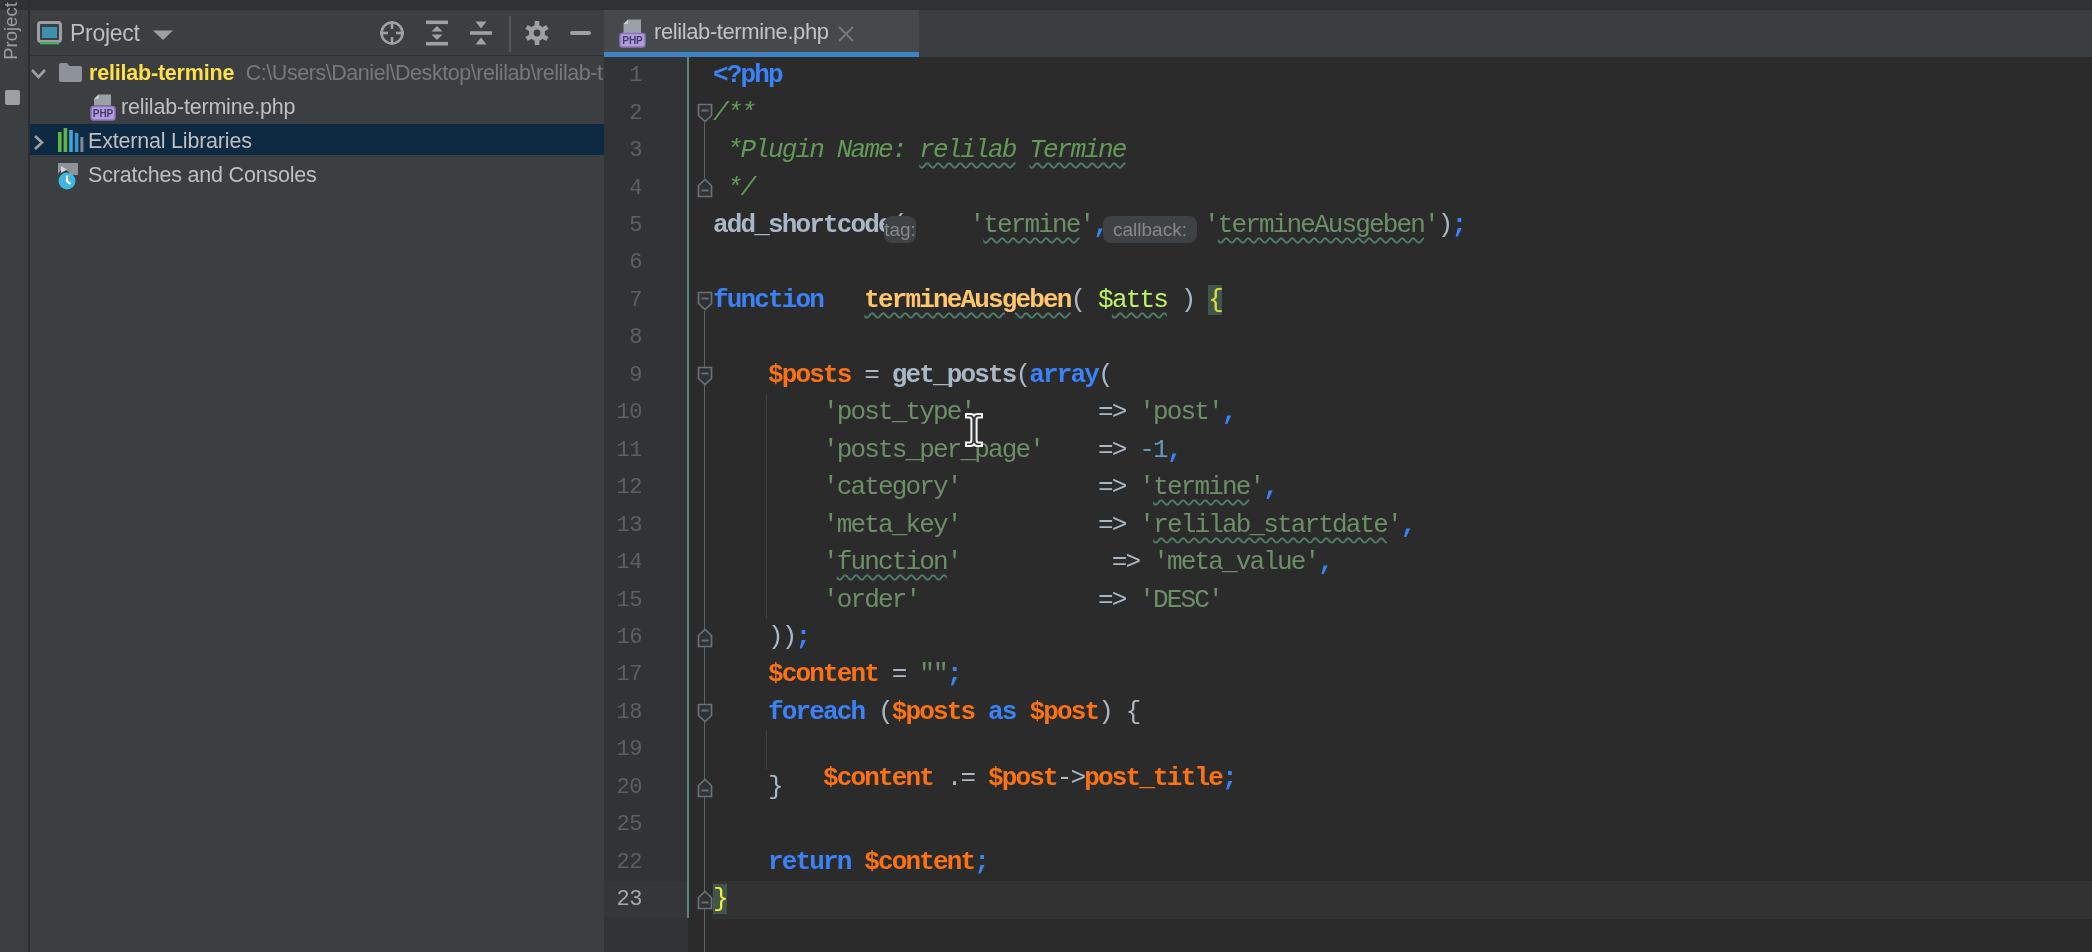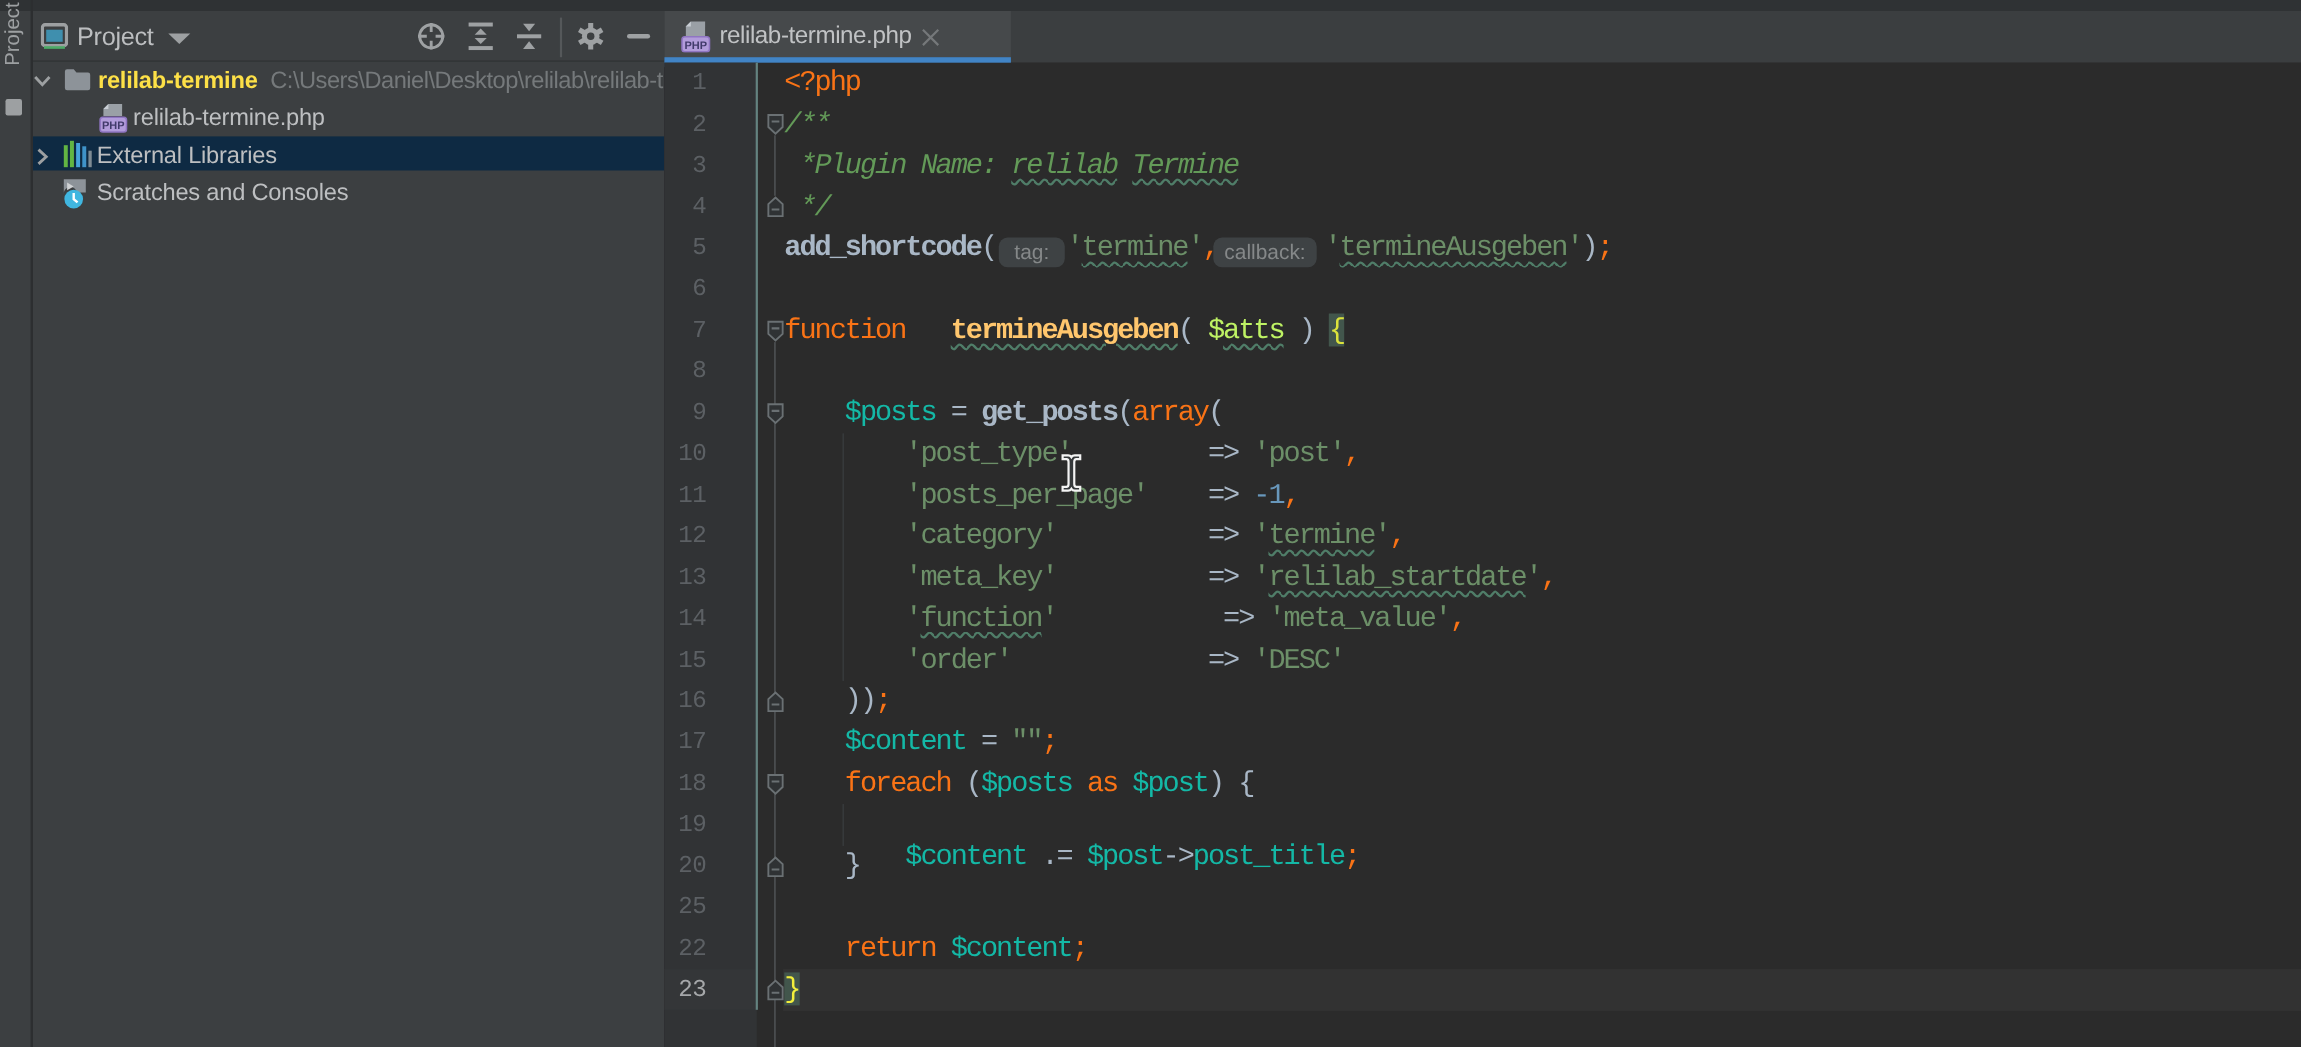--- a/index.html
+++ b/index.html
@@ -25,25 +25,25 @@
 #gutsep { position:absolute; left:687px; top:57px; width:1.5px; height:861px; background:#648380; }
 .fl { position:absolute; left:704px; width:1.4px; background:#5e6366; }
 .ig { position:absolute; left:765.5px; width:1px; background:#3d4143; }
 .fm { position:absolute; left:697px; }
 #curline { position:absolute; left:712px; top:881.1px; width:1380px; height:37.5px; background:#323232; }
 .gn { position:absolute; left:596px; width:46px; height:37.45px; line-height:37.45px; text-align:right;
   font-family:"Liberation Mono",monospace; font-size:22px; color:#5c6064; letter-spacing:-0.5px; }
 .gn.cur { color:#a5a7a9; }
 .ln { position:absolute; left:713px; height:37.45px; line-height:37.45px; white-space:pre;
   font-family:"Liberation Mono",monospace; font-size:26px; letter-spacing:-1.85px; color:#a9b7c6; }
-.kw { color:#f97316; font-weight:normal; }
+.kw { color:#3b82f6; font-weight:bold; }
 .cm { color:#639a58; font-style:italic; }
 .st { color:#6c8f68; }
 .nm { color:#6897bb; }
-.vr { color:#14b8a6; }
+.vr { color:#f97316;font-weight:bold; }
 .fn { color:#ffc66d; }
 .fc { color:#a9b7c6; }
 .w  { text-decoration:underline wavy #4f7d68 2px; text-underline-offset:5px; }
 .bm { background:#42564c; color:#dbe23c; }
 .bm2 { background:#42564c; color:#f2ef3c; }
 .hint { position:absolute; height:27px; line-height:27px; background:#3e4244; color:#858889;
   border-radius:8px; font-size:19px; text-align:center; }
 .tree { position:absolute; left:30px; height:33.8px; line-height:33.8px; font-size:21.5px; letter-spacing:-0.2px; color:#bdbfc1; white-space:pre; }
 </style></head>
 <body>
@@ -226,20 +226,20 @@
 <div class="ln" style="top:544.1px">        <span class="st">'</span><span class="st w">function</span><span class="st">'</span>           =&gt; <span class="st">'meta_value'</span><b class="kw">,</b></div>
 <div class="ln" style="top:581.5px">        <span class="st">'order'</span>             =&gt; <span class="st">'DESC'</span></div>
 <div class="ln" style="top:619.0px">    ))<b class="kw">;</b></div>
 <div class="ln" style="top:656.4px">    <span class="vr">$content</span> = <span class="st">""</span><b class="kw">;</b></div>
 <div class="ln" style="top:693.9px">    <b class="kw">foreach</b> (<span class="vr">$posts</span> <b class="kw">as</b> <span class="vr">$post</span>) {</div>
 <div class="ln" style="top:760px">        <span class="vr">$content</span> .= <span class="vr">$post</span>-&gt;<span class="vr">post_title</span><b class="kw">;</b></div>
 <div class="ln" style="top:768.8px">    }</div>
 <div class="ln" style="top:843.7px">    <b class="kw">return</b> <span class="vr">$content</span><b class="kw">;</b></div>
 <div class="ln" style="top:881.1px"><span class="bm2">}</span></div>
 <div class="ln" style="top:207.0px;left:713px"><b class="fc">add_shortcode</b>(</div>
-<div class="hint" style="top:216px;left:908px;width:60px">tag:</div>
+<div class="hint" style="top:216px;left:884px;width:32px">tag:</div>
 <div class="ln" style="top:207.0px;left:969.5px"><span class="st">'</span><span class="st w">termine</span><span class="st">'</span><b class="kw">,</b></div>
 <div class="hint" style="top:216px;left:1103px;width:94px">callback:</div>
 <div class="ln" style="top:207.0px;left:1204px"><span class="st">'</span><span class="st w">termineAusgeben</span><span class="st">'</span>)<b class="kw">;</b></div>
 
 <svg class="abs" style="left:963px;top:412px" width="22" height="36" viewBox="0 0 22 36">
   <path d="M3,2 H8 Q10,2 11,3.6 Q12,2 14,2 H19 V5.4 H15.5 Q13.6,5.4 13.6,8 V28 Q13.6,30.6 15.5,30.6 H19 V34 H14 Q12,34 11,32.4 Q10,34 8,34 H3 V30.6 H6.5 Q8.4,30.6 8.4,28 V8 Q8.4,5.4 6.5,5.4 H3 Z" fill="#35383a" stroke="#f4f4f4" stroke-width="2"></path>
 </svg>
 
 </body></html>

